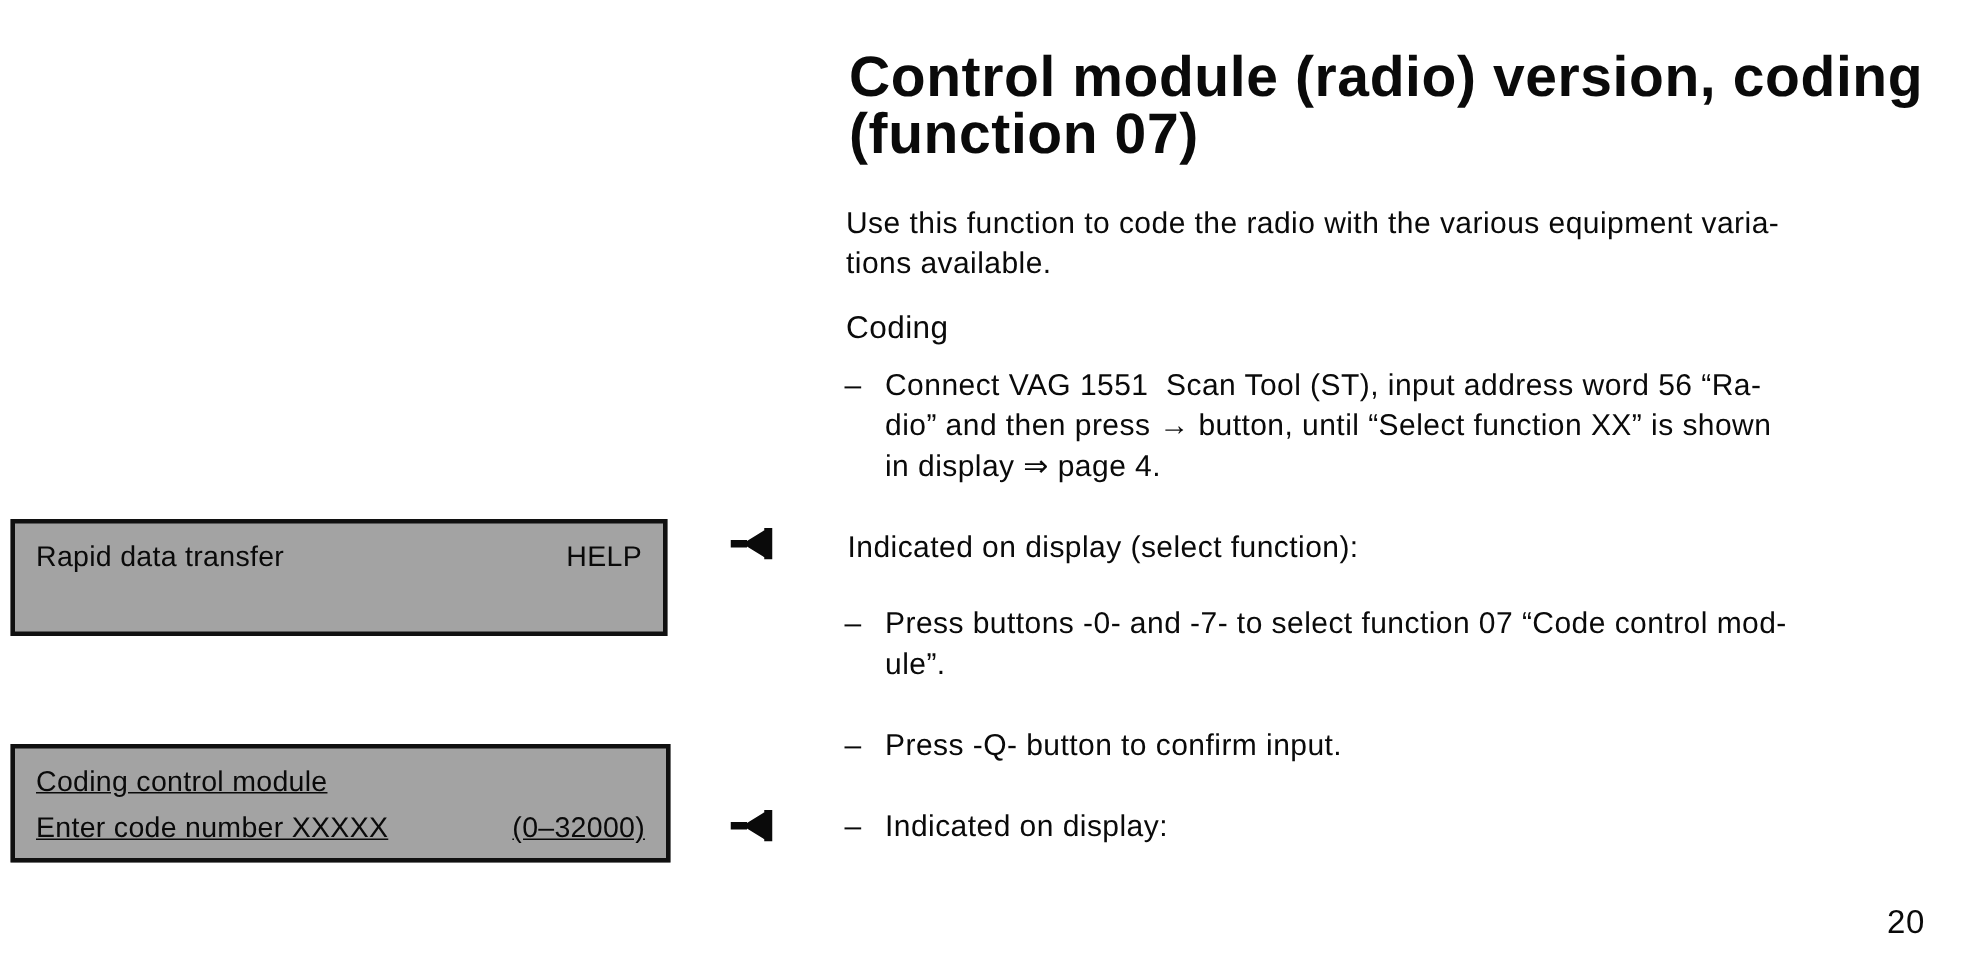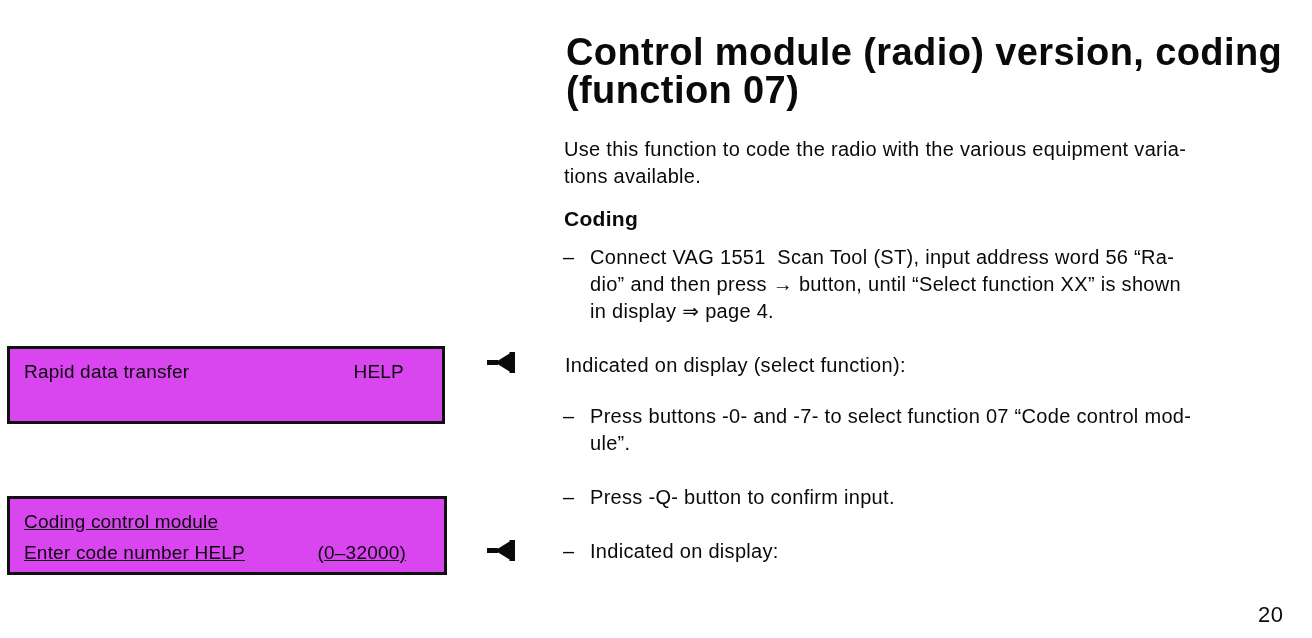--- a/index.html
+++ b/index.html
@@ -15,41 +15,41 @@
     left:566px; top:8px; width:730px;
     font-size:38px; font-weight:700; line-height:38px; letter-spacing:0.4px;
     white-space:pre-line;
   }
   .intro {
     left:564px; top:116px; width:752px;
     font-size:20px; line-height:27px; letter-spacing:0.3px;
   }
   .subhead {
     left:564px; top:190px;
-    font-size:21px; font-weight:700; letter-spacing:0.3px;text-align:right;
+    font-size:21px; font-weight:400; letter-spacing:0.3px;text-align:right;
   }
 
   .bullet { display:flex; align-items:flex-start; font-size:20px; line-height:27px; letter-spacing:0.3px; }
   .bullet .dash { flex:0 0 27px; width:27px; }
   .bullet .btext { flex:1 1 auto; }
 
   .step1 { left:563px; top:244px; width:752px; }
   .indicated1 { left:565px; top:352px; font-size:20px; line-height:27px; letter-spacing:0.3px; }
   .step2 { left:563px; top:403px; width:752px; }
   .step3 { left:563px; top:484px; width:720px; }
   .indicated2 { left:563px; top:538px; width:500px; }
 
   .pointer { width:28px; height:21px; }
   .pointer1 { left:487px; top:352px; }
   .pointer2 { left:487px; top:540px; }
 
   .display-box {
-    border:3px solid #101010; background:#d946ef;
+    border:3px solid #101010; background:#a3a3a3;
     font-size:19px; letter-spacing:0.2px;
-    padding:7px 38px 0 14px; box-sizing:border-box;
+    padding:7px 14px 0 14px; box-sizing:border-box;
   }
   .box1 { left:7px; top:346px; width:438px; height:78px; }
   .box2 { left:7px; top:496px; width:440px; height:79px;text-decoration:underline; }
   .display-row { display:flex; justify-content:space-between; line-height:31px; }
 
   .pagenum {
     left:1258px; top:602px;
     font-size:22px; font-weight:400; letter-spacing:0.5px;
   }
 </style>
@@ -95,21 +95,21 @@
   <div class="abs bullet step3">
     <span class="dash">–</span>
     <span class="btext">Press -Q- button to confirm input.</span>
   </div>
 
   <div class="abs display-box box2">
     <div class="display-row">
       <span>Coding control module</span>
     </div>
     <div class="display-row">
-      <span>Enter code number HELP</span>
+      <span>Enter code number XXXXX</span>
       <span>(0–32000)</span>
     </div>
   </div>
 
   <svg class="abs pointer pointer2" viewBox="0 0 28 21" aria-hidden="true">
     <path fill="#0a0a0a" d="M22.5 0h5.5v21h-5.5zM22.5 1.5v18L8 10.5zM0 8h11v5H0z"></path>
   </svg>
 
   <div class="abs bullet indicated2">
     <span class="dash">–</span>

